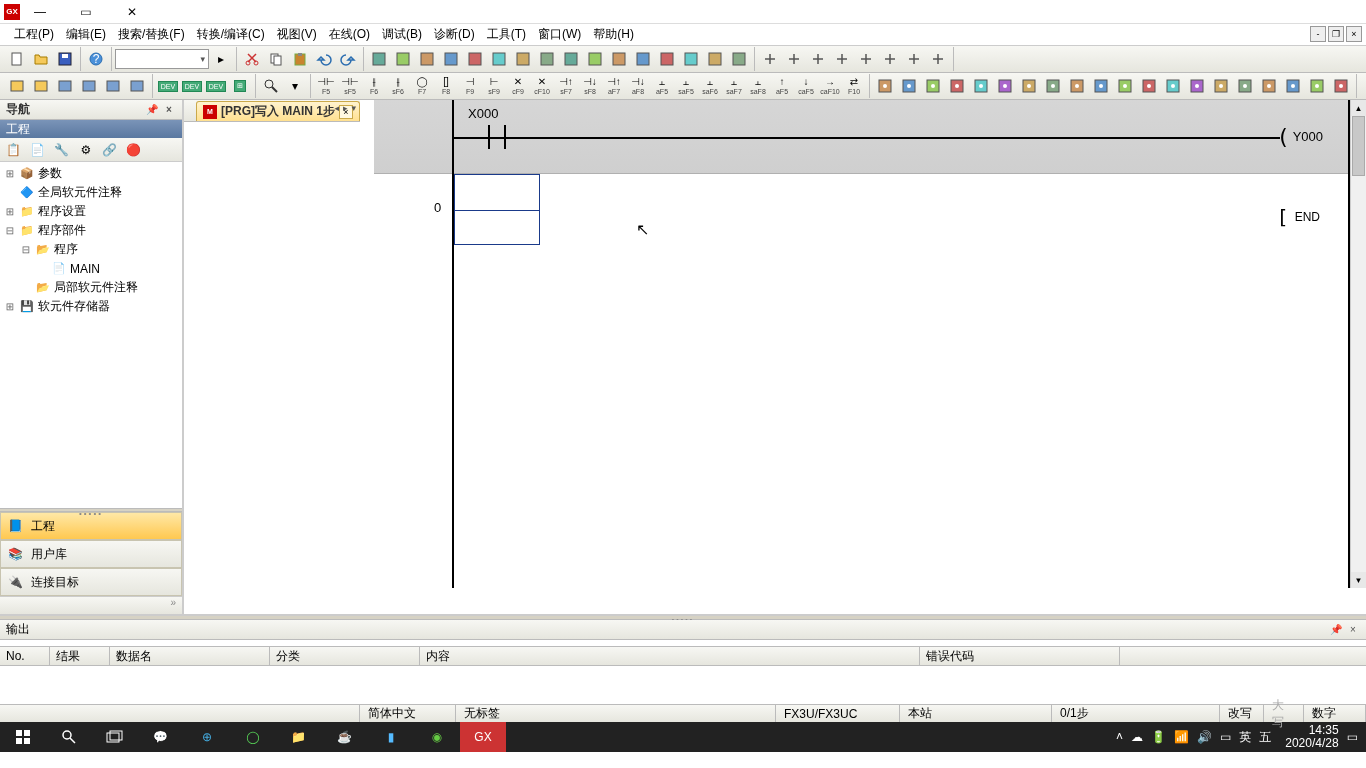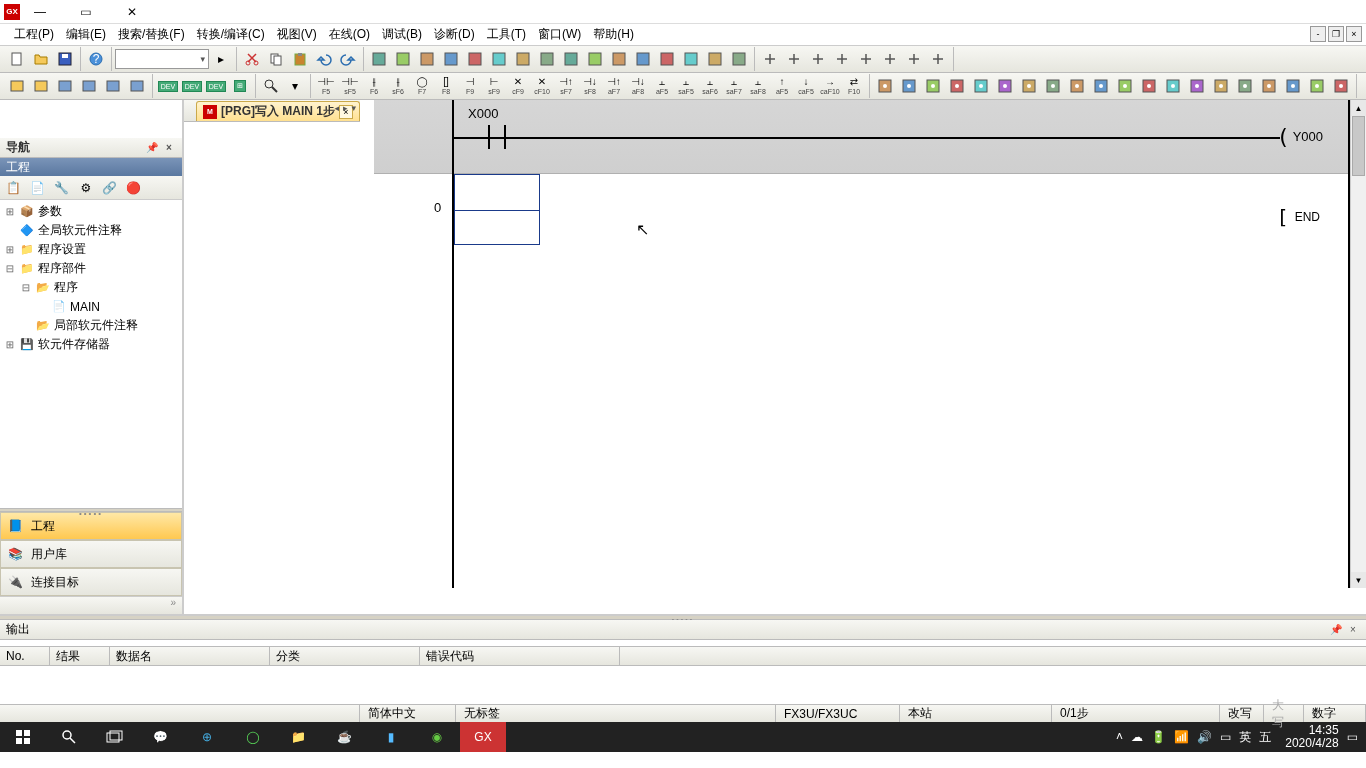--- a/index.html
+++ b/index.html
@@ -27,21 +27,21 @@
 .tb-dropdown::after { content:"▾"; position:absolute;right:3px;font-size:9px;color:#555;}
 .fn-btn { display:flex; flex-direction:column; align-items:center; justify-content:center; width:22px; height:24px; margin:0 1px; border:1px solid transparent;}
 .fn-btn .glyph { font-size:10px; line-height:10px; height:12px;display:flex;align-items:center;}
 .fn-btn .lbl { font-size:7px; line-height:8px; color:#444;}
 
 
 .main-area { display: flex; height: calc(768px - 24px - 22px - 26px - 26px - 18px - 18px - 90px - 30px); }
 
 
 .nav-panel { width: 184px; background: #fff; border-right: 2px solid #ccc; display: flex; flex-direction: column; }
-.nav-header { height: 20px; background: linear-gradient(#f7f7f3, #e6e6de); border-bottom: 1px solid #bbb; display: flex; align-items: center; padding: 0 6px; font-weight: bold; color:#333;margin-top:38px;}
+.nav-header { height: 20px; background: linear-gradient(#f7f7f3, #e6e6de); border-bottom: 1px solid #bbb; display: flex; align-items: center; padding: 0 6px; font-weight: bold; color:#333;}
 .nav-header .sp { flex:1;}
 .nav-header .hb { width:14px;height:14px;display:flex;align-items:center;justify-content:center;font-size:10px;color:#555;margin-left:2px;}
 .nav-section-hdr { height: 18px; background: linear-gradient(#7a94b8, #5a78a0); color: #fff; display: flex; align-items: center; padding: 0 6px; font-size: 11px; }
 .nav-toolbar { height: 24px; background: linear-gradient(#f7f7f3, #e6e6de); border-bottom: 1px solid #ccc; display: flex; align-items: center; padding: 0 2px; }
 .nav-tb-btn { width: 22px; height: 20px; display: flex; align-items: center; justify-content: center; margin: 0 1px; }
 .tree { flex: 1; overflow: auto; padding: 2px 0; background:#fff;}
 .tree-node { display: flex; align-items: center; height: 19px; padding-left: 4px; cursor: default; white-space:nowrap;}
 .tree-exp { width: 12px; text-align: center; color: #666; font-size: 10px; }
 .tree-icon { width: 16px; height: 16px; margin: 0 3px; display:flex;align-items:center;justify-content:center;font-size:11px;}
 .nav-bottom { }
@@ -740,20 +740,21 @@
     <span class="hb">📌</span>
     <span class="hb">×</span>
   </div>
   <div class="output-body">
     <div style="height:6px"></div>
     <div class="output-table-hdr" id="output-cols">
         <div class="col" style="width: 50px;">No.</div>
         <div class="col" style="width: 60px;">结果</div>
         <div class="col" style="width: 160px;">数据名</div>
         <div class="col" style="width: 150px;">分类</div>
+        <div class="col" style="width: 500px;">内容</div>
         <div class="col" style="width: 200px;">错误代码</div>
       </div>
   </div>
 </div>
 
 <div class="statusbar">
   <div class="cell" style="width:360px"></div>
   <div class="cell" style="width:96px">简体中文</div>
   <div class="cell" style="width:320px">无标签</div>
   <div class="cell" style="width:124px">FX3U/FX3UC</div>

